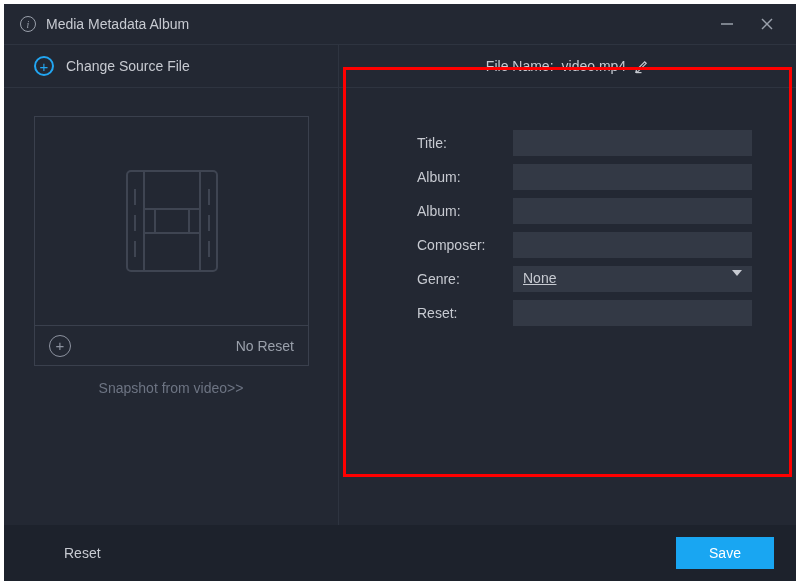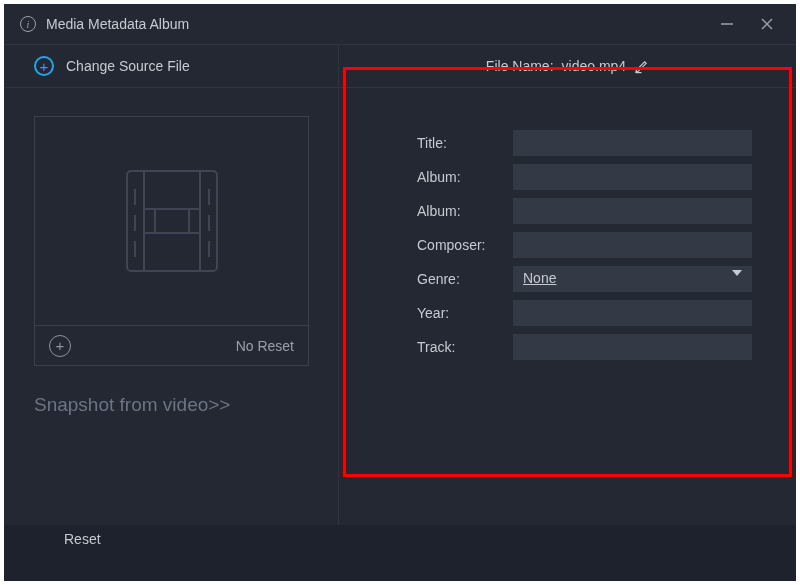--- a/index.html
+++ b/index.html
@@ -65,21 +65,21 @@
   .film-ic { opacity: .55; }
   .cover-footer {
     height: 40px; border-top: 1px solid #3a404d;
     display: flex; align-items: center; justify-content: space-between;
     padding: 0 14px; color: #9aa0ab; font-size: 14px;
   }
   .cover-footer .add-ic {
     width: 22px; height: 22px; border: 1.2px solid #8d93a0; border-radius: 50%;
     display:flex; align-items:center; justify-content:center; color:#8d93a0; font-size:15px; cursor:pointer;
   }
-  .snapshot-link { color: #6d7483; font-size: 19px; margin-top: 18px; cursor: pointer; }
+  .snapshot-link { color: #6d7483; font-size: 14px; margin-top: 4px; cursor: pointer; text-align: center; }
 
   .right-pane { flex: 1; padding: 22px 22px 0 0; position: relative; }
   
   .highlight-overlay {
     position: absolute;
     left: 339px; top: 63px;
     width: 449px; height: 410px;
     border: 3px solid #ff0000;
     pointer-events: none;
     z-index: 20;
@@ -101,21 +101,21 @@
     text-decoration:underline;
   }
   .select .caret {
     width:0; height:0; border-left:5px solid transparent; border-right:5px solid transparent;
     border-top:6px solid #c7cad1;
   }
 
   
   .footer {
     height: 56px; background: #1d222c;
-    display:flex; padding: 0 22px 0 50px; gap: 12px;
+    display:flex; align-items:center; padding: 0 22px 0 50px; gap: 12px;
   }
   .footer .spacer { flex:1; }
   .txtbtn { color:#c7cad1; font-size:14px; cursor:pointer; padding:6px 10px; }
   .btn {
     min-width: 98px; height: 32px; background:#19a6f2; color:#fff;
     font-size:14px; display:flex; align-items:center; justify-content:center;
     cursor:pointer; border:none;
   }
 </style>
 </head>
@@ -205,33 +205,30 @@
           <input type="text" value="" style="">
         </div>
         <div class="row">
           <label>Genre:</label>
           <div class="select">
             <span>None</span>
             <span class="caret"></span>
           </div>
         </div>
         <div class="row">
-          <label>Year:</label>
-          <input type="text" value="" style="">
-        </div>
-        <div class="row">
-          <label>Track:</label>
+          <label>Reset:</label>
           <input type="text" value="" style="">
         </div>
 
       </div>
     </div>
 
   </div>
 
   <div class="footer">
     <span class="txtbtn">Reset</span>
     <span class="spacer"></span>
+    <button class="btn">Save</button>
   </div>
 
   <div class="highlight-overlay"></div>
 
 </div>
 
 </body></html>

